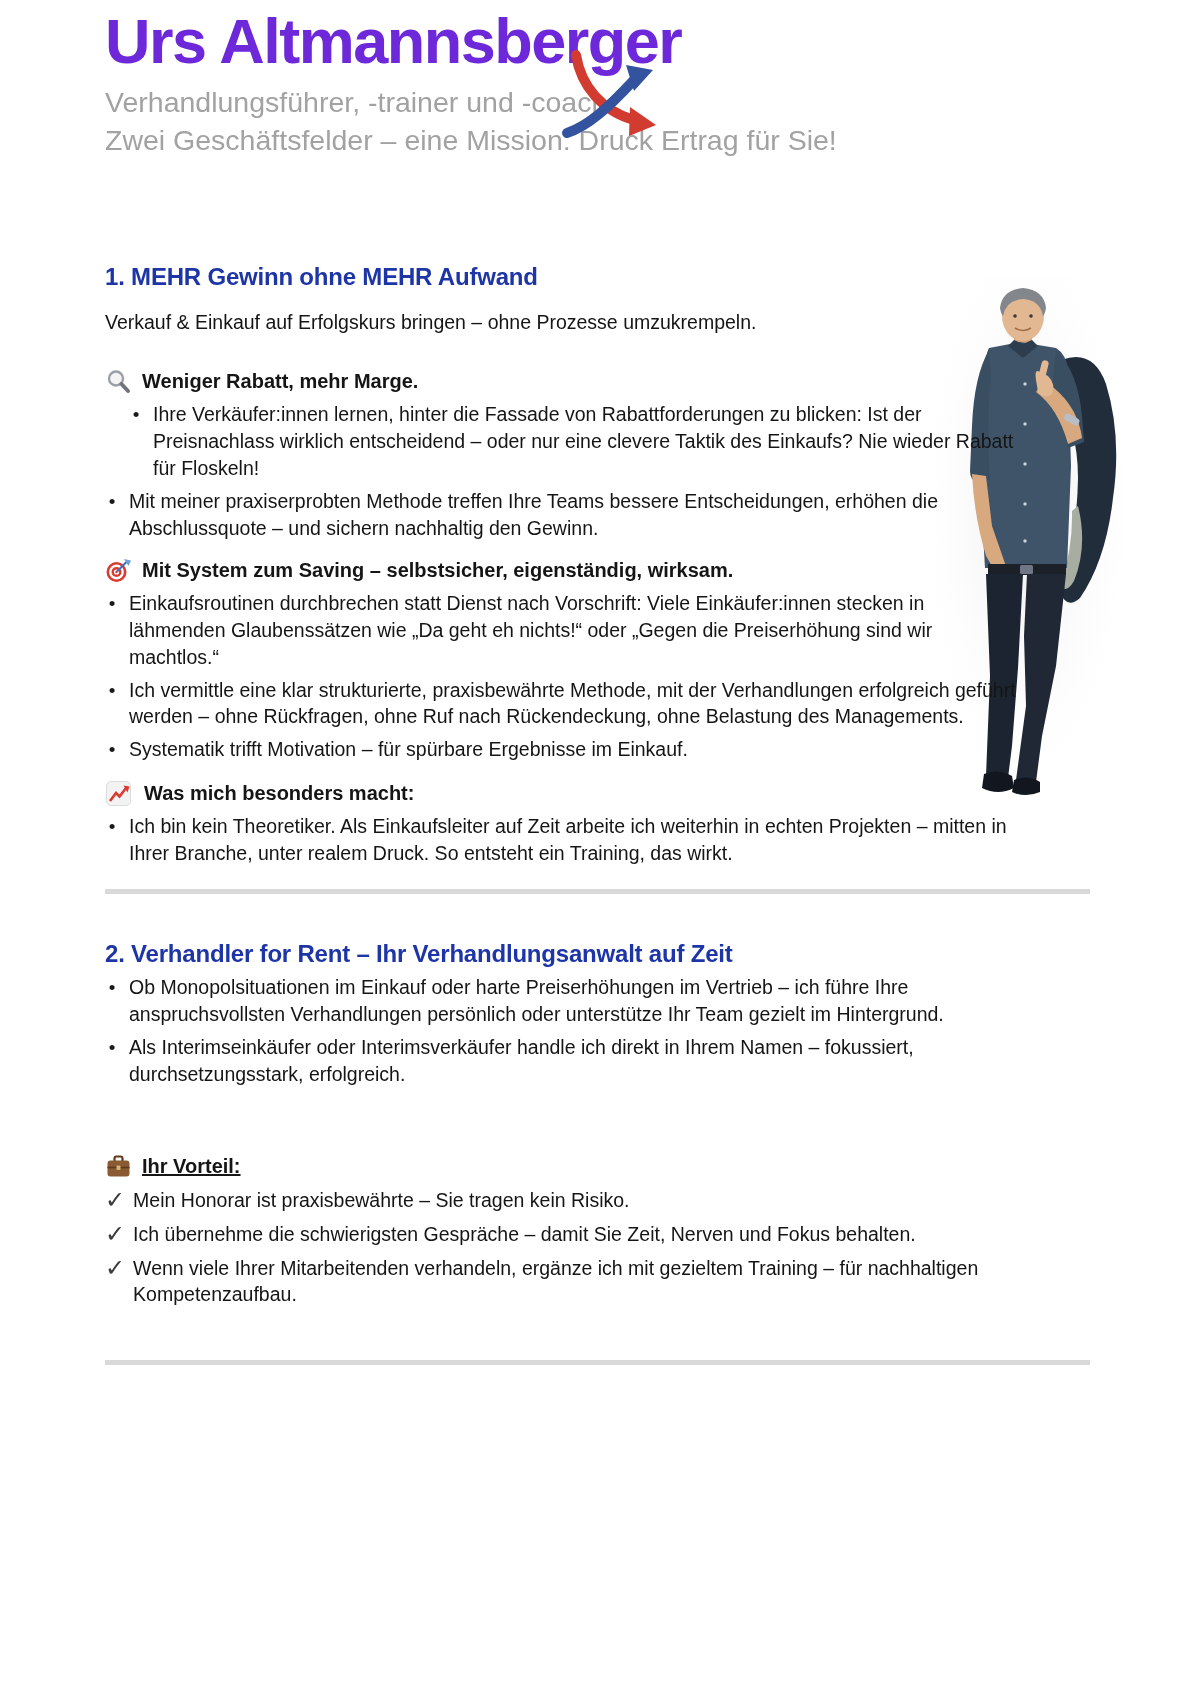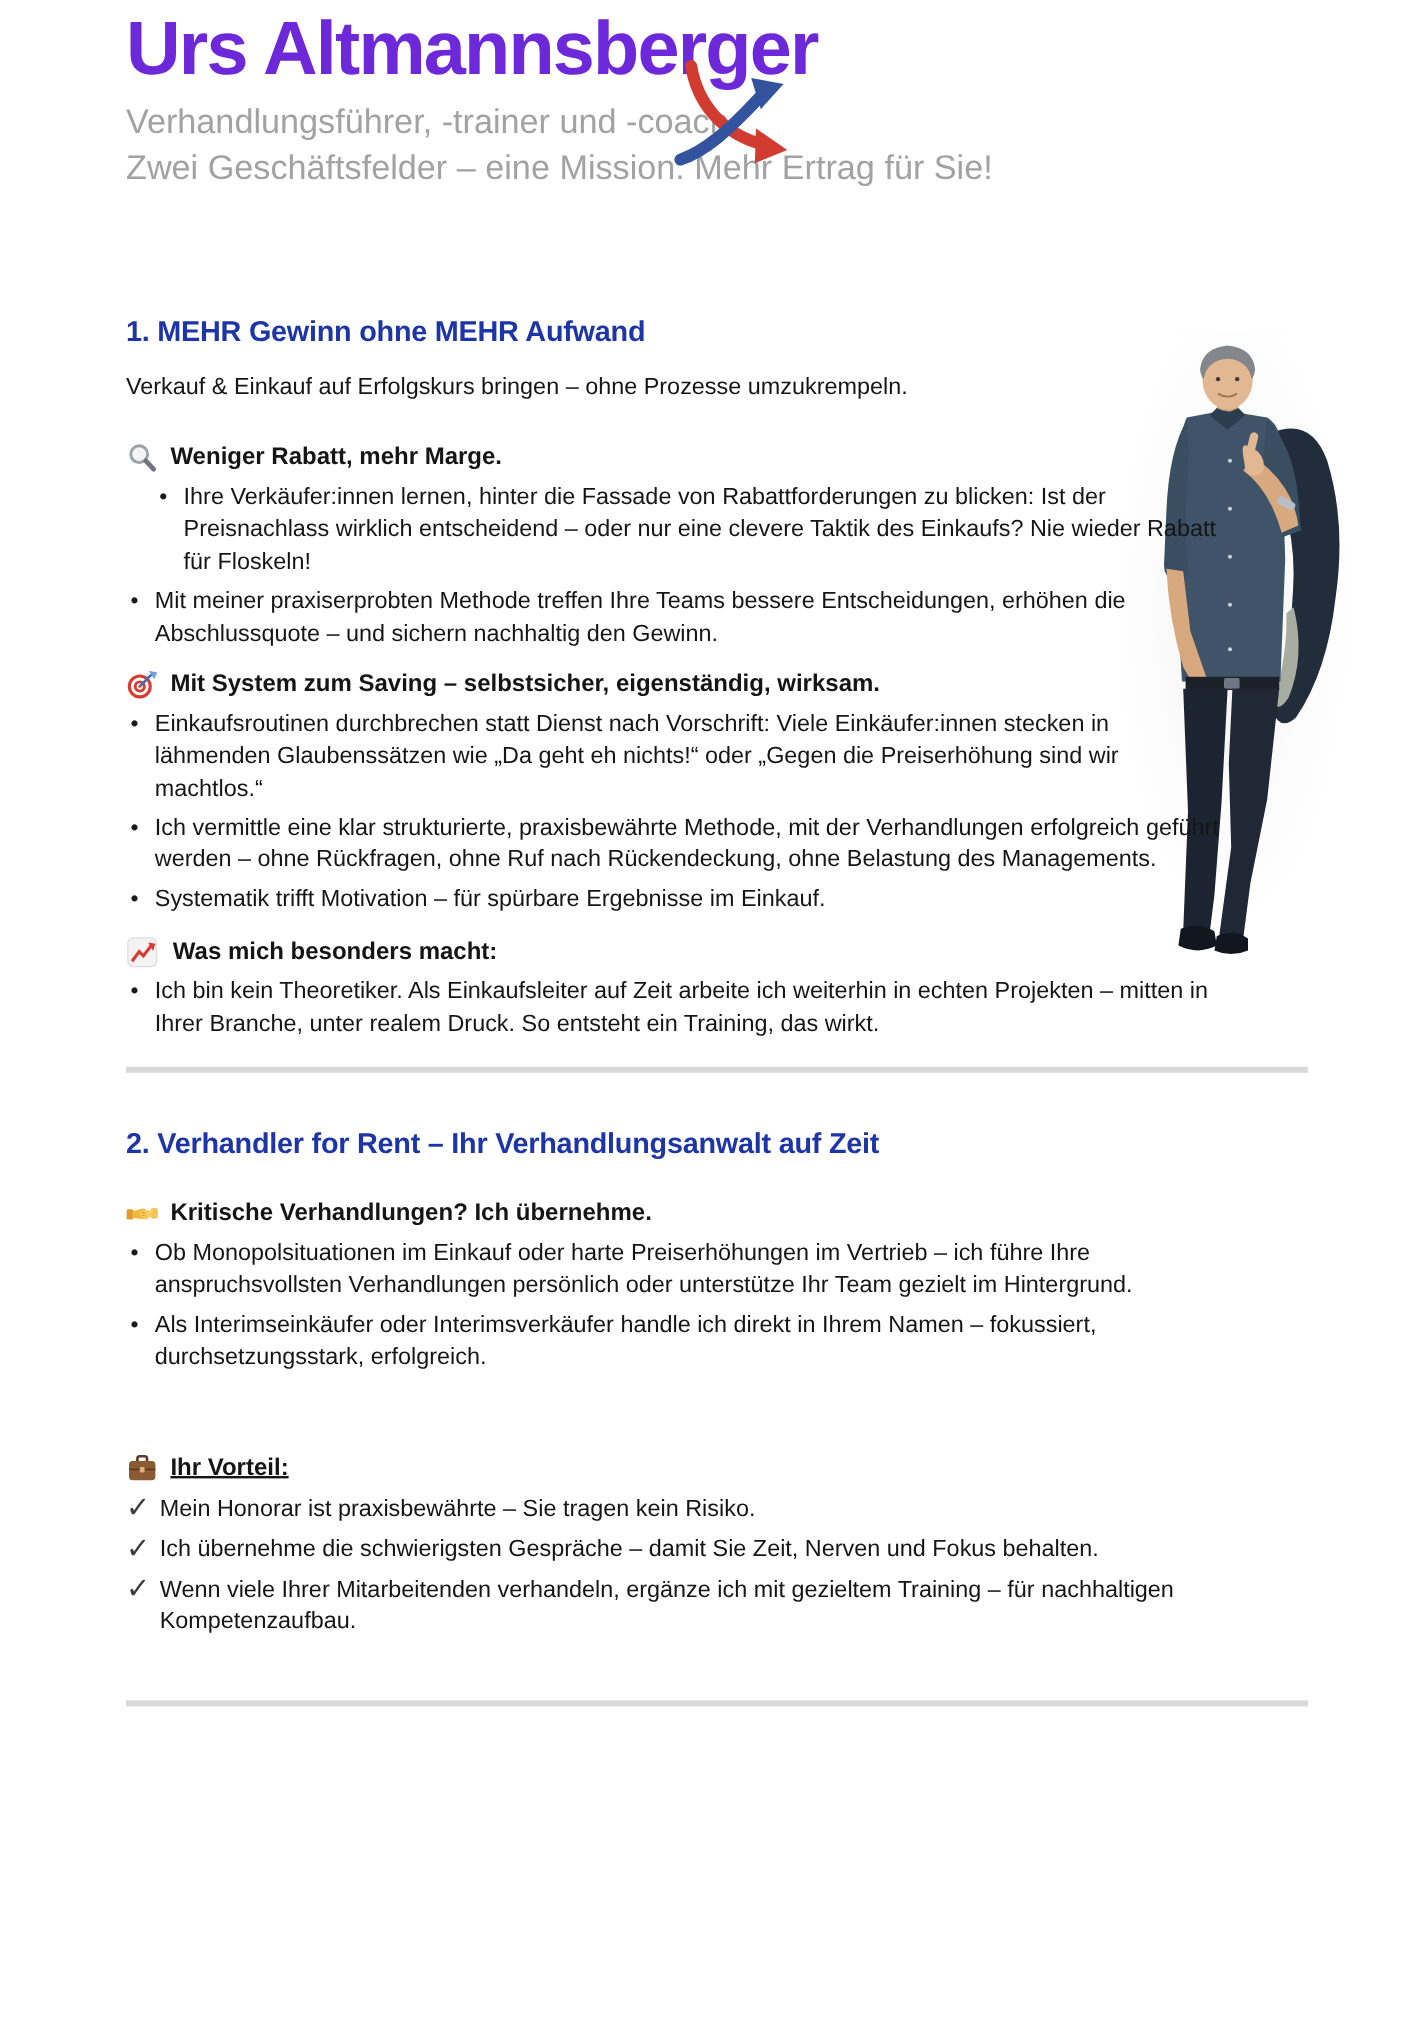--- a/index.html
+++ b/index.html
@@ -97,21 +97,21 @@
     <path d="M99 298 L138 298 L128 390 L114 460 L108 506 L88 504 L98 430 L96 360 Z" fill="#202836"></path>
     <path d="M56 498 Q70 492 84 500 L86 512 Q70 520 54 512 Z" fill="#12161f"></path>
     <path d="M86 504 Q100 498 112 506 L112 516 Q98 522 84 516 Z" fill="#12161f"></path>
   </svg>
 
   <main class="content">
 
     <h1>Urs Altmannsberger</h1>
     <p class="subtitle">
       <span>Verhandlungsführer, -trainer und -coach</span>
-      <span>Zwei Geschäftsfelder – eine Mission: Mehr Ertrag für Sie!</span>
+      <span>Zwei Geschäftsfelder – eine Mission: Druck Ertrag für Sie!</span>
     </p>
 
     <h2 class="h2-one">1. MEHR Gewinn ohne MEHR Aufwand</h2>
     <p class="intro body-text">Verkauf &amp; Einkauf auf Erfolgskurs bringen – ohne Prozesse umzukrempeln.</p>
 
     <div class="subhead mt32">
       <svg class="ic" viewBox="0 0 27 27" aria-hidden="true">
         <circle cx="11" cy="10.5" r="7" fill="#f4f4f4" stroke="#9aa0a6" stroke-width="2.4"></circle>
         <line x1="16.5" y1="16" x2="23" y2="23" stroke="#70757c" stroke-width="4" stroke-linecap="round"></line>
       </svg>
@@ -161,31 +161,20 @@
     </div>
     <div class="bullet body-text">
       <span class="dot">•</span>
       <p>Ich bin kein Theoretiker. Als Einkaufsleiter auf Zeit arbeite ich weiterhin in echten Projekten – mitten in Ihrer Branche, unter realem Druck. So entsteht ein Training, das wirkt.</p>
     </div>
 
     <div class="divider"></div>
 
     <h2 class="h2-two">2. Verhandler for Rent – Ihr Verhandlungsanwalt auf Zeit</h2>
 
-    <div class="subhead mt30">
-      <svg class="ic" viewBox="0 0 28 22" aria-hidden="true">
-        <rect x="0.5" y="7" width="6" height="9" rx="1.6" fill="#e09c2f"></rect>
-        <rect x="21.5" y="6" width="6" height="9" rx="1.6" fill="#f6c453"></rect>
-        <path d="M5.5 9 L14 6.5 Q17.8 6.5 17.8 10 L17.8 13 Q17.8 16 14 15.7 L5.5 14.5 Z" fill="#f0b73f"></path>
-        <path d="M22.5 8.5 L14.5 7.5 Q11 8.6 12.2 11.4 L13.4 14.2 Q15 16.6 18 15.4 L22.5 13 Z" fill="#f8cc5e"></path>
-        <line x1="13" y1="9.5" x2="16.5" y2="10.5" stroke="#d89e2c" stroke-width="0.9"></line>
-        <line x1="13.5" y1="12" x2="16.8" y2="12.8" stroke="#d89e2c" stroke-width="0.9"></line>
-      </svg>
-      <span>Kritische Verhandlungen? Ich übernehme.</span>
-    </div>
     <div class="bullet body-text">
       <span class="dot">•</span>
       <p>Ob Monopolsituationen im Einkauf oder harte Preiserhöhungen im Vertrieb – ich führe Ihre anspruchsvollsten Verhandlungen persönlich oder unterstütze Ihr Team gezielt im Hintergrund.</p>
     </div>
     <div class="bullet body-text">
       <span class="dot">•</span>
       <p>Als Interimseinkäufer oder Interimsverkäufer handle ich direkt in Ihrem Namen – fokussiert, durchsetzungsstark, erfolgreich.</p>
     </div>
 
     <div class="subhead mt44">

